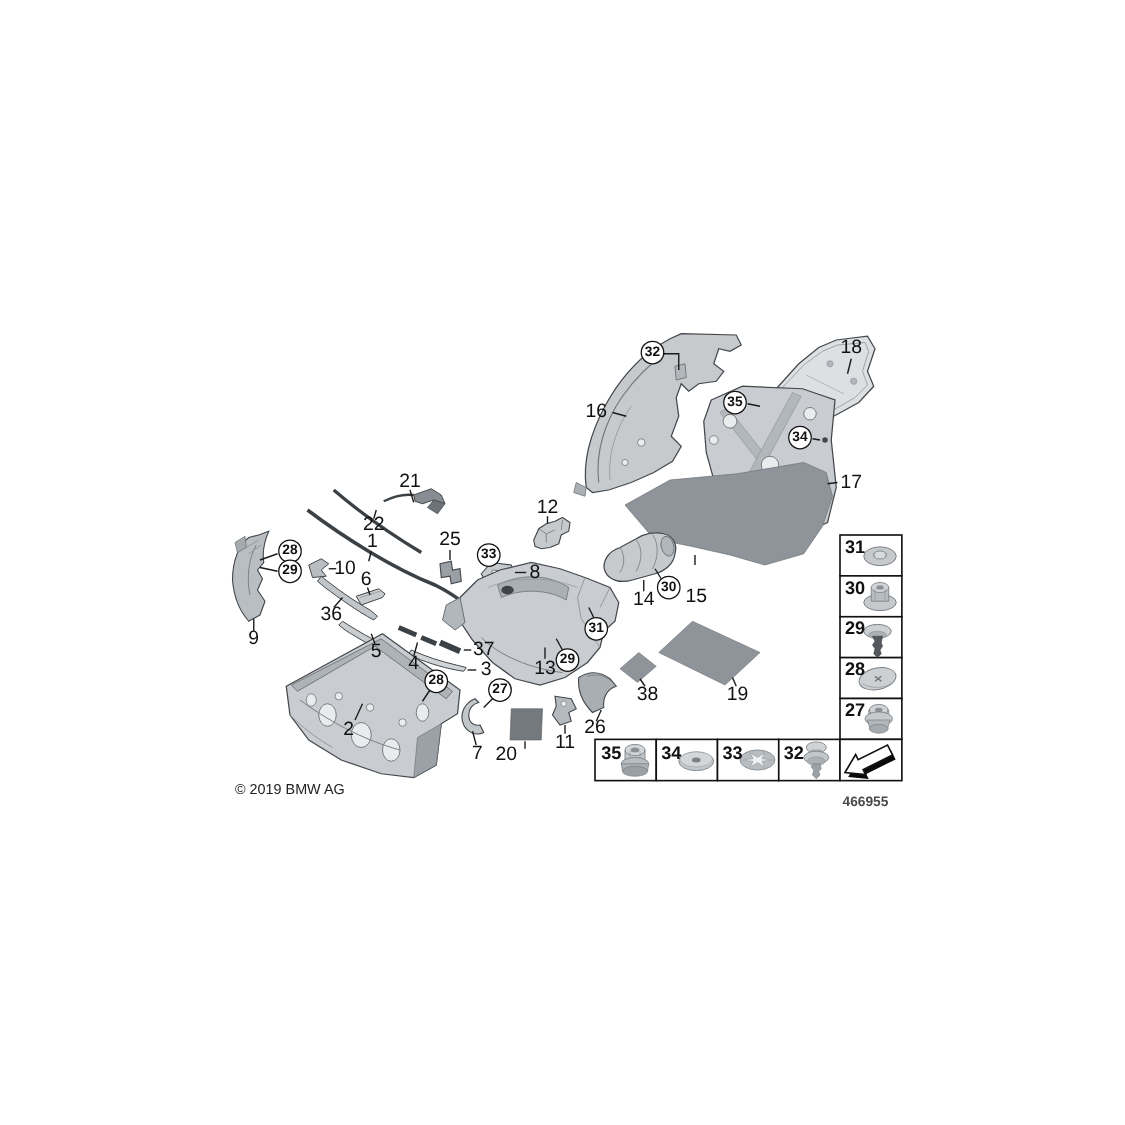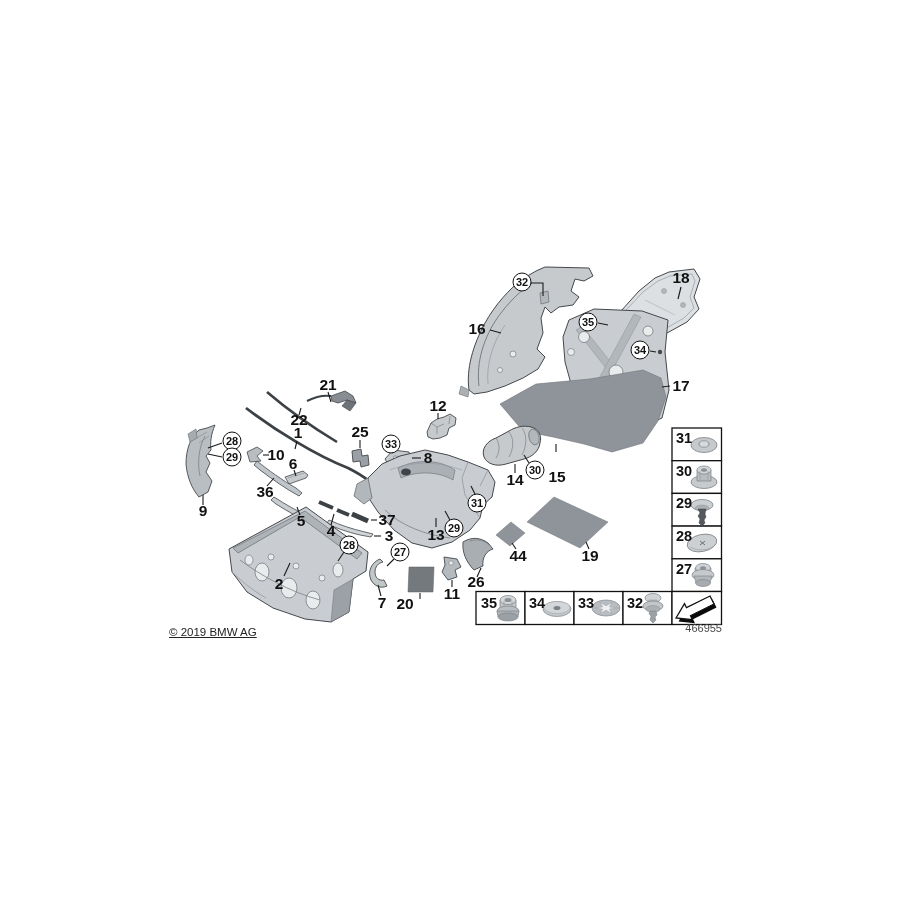--- a/index.html
+++ b/index.html
@@ -1,28 +1,28 @@
 <!DOCTYPE html>
 <html><head>
 <meta charset="utf-8">
 <style>
   html,body{margin:0;padding:0;background:#fff;}
   .stage{position:relative;width:900px;height:900px;background:#fff;overflow:hidden;
          font-family:"Liberation Sans",sans-serif;}
   svg.art{position:absolute;left:0;top:0;}
-  .lbl{position:absolute;transform:translate(-50%,-50%);font-weight:700;font-size:15.5px;
+  .lbl{position:absolute;transform:translate(-50%,-50%);font-weight:400;font-size:15.5px;
        color:#111;white-space:nowrap;line-height:1;}
   .clbl{position:absolute;transform:translate(-50%,-50%);width:19px;height:19px;
         border:1.7px solid #111;border-radius:50%;background:#fff;box-sizing:border-box;
         display:flex;align-items:center;justify-content:center;
         font-weight:700;font-size:11px;color:#111;line-height:1;}
   .legend-num{position:absolute;font-weight:700;font-size:14.5px;color:#111;line-height:1;}
-  .copyright{position:absolute;left:169px;top:626px;font-size:11.5px;color:#222;text-decoration:underline;}
-  .diagram-no{position:absolute;left:674px;top:622px;width:48px;text-align:right;
-              font-size:11px;color:#4a4a4a;}
+  .copyright{position:absolute;left:188px;top:626px;font-size:11.5px;color:#222;}
+  .diagram-no{position:absolute;left:674px;top:636px;width:48px;text-align:left;
+              font-size:11px;color:#4a4a4a;font-weight:bold;}
 </style>
 </head>
 <body>
 
 <div class="stage">
 
   <svg class="art" width="900" height="900" viewBox="0 0 900 900">
 
     <g>
       <path d="M469,390 C466,369 473,345 485,323 C495,305 509,289 524,278 L536,271 L545,267
@@ -333,21 +333,21 @@
   <div class="lbl" style="left:515px;top:480px">14</div>
   <div class="lbl" style="left:557px;top:477px">15</div>
   <div class="lbl" style="left:477px;top:329px">16</div>
   <div class="lbl" style="left:681px;top:386px">17</div>
   <div class="lbl" style="left:681px;top:278px">18</div>
   <div class="lbl" style="left:590px;top:556px">19</div>
   <div class="lbl" style="left:405px;top:604px">20</div>
   <div class="lbl" style="left:328px;top:385px">21</div>
   <div class="lbl" style="left:299px;top:420px">22</div>
   <div class="lbl" style="left:387px;top:520px">37</div>
-  <div class="lbl" style="left:518px;top:556px">44</div>
+  <div class="lbl" style="left:518px;top:556px">38</div>
   <div class="lbl" style="left:360px;top:432px">25</div>
   <div class="lbl" style="left:476px;top:582px">26</div>
   <div class="lbl" style="left:265px;top:492px">36</div>
 
   <div class="clbl" style="left:522px;top:282px">32</div>
   <div class="clbl" style="left:588px;top:322px">35</div>
   <div class="clbl" style="left:640px;top:350px">34</div>
   <div class="clbl" style="left:391px;top:444px">33</div>
   <div class="clbl" style="left:232px;top:441px">28</div>
   <div class="clbl" style="left:232px;top:457px">29</div>

